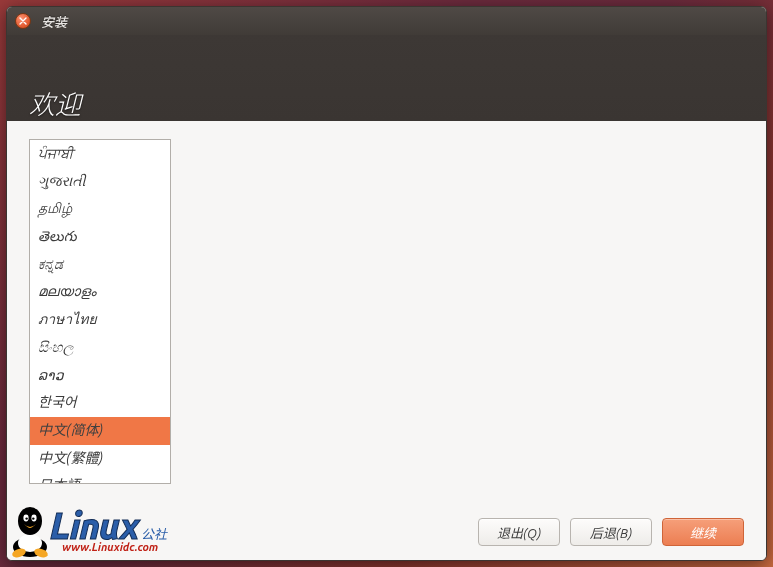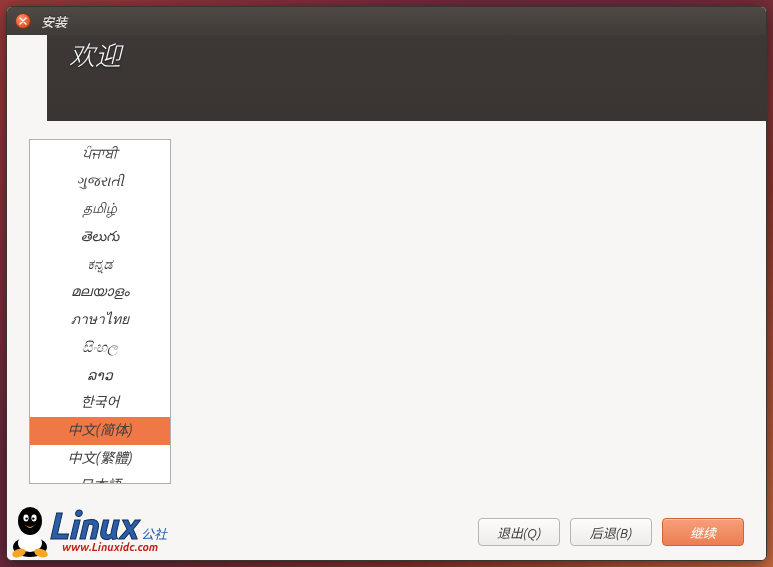--- a/index.html
+++ b/index.html
@@ -31,23 +31,22 @@
     background: radial-gradient(circle at 35% 30%, #ff9070, #e25d33 60%, #c24312 100%);
     border: 1px solid #7a3613;
     display: flex; align-items: center; justify-content: center;
     cursor: pointer;
   }
   .close-btn svg { width: 8px; height: 8px; }
   .title-text { color: #e8e5e2; font-size: 13px; font-weight: 500; text-shadow: 0 -1px 1px rgba(0,0,0,0.4); }
   .header {
     height: 86px;
     background: linear-gradient(to bottom, #3d3835 0%, #3a3532 100%);
-    display: flex; align-items: flex-start;
+    display: flex; align-items: flex-end;
     padding: 0 22px;
-    margin-left: 40px;
   }
   .header-title { color: #fff; font-size: 26px; font-weight: 300; text-shadow: 0 1px 2px rgba(0,0,0,0.6); }
   .content {
     flex: 1;
     background: #f7f6f5;
     padding: 18px 22px 12px 22px;
     position: relative;
     display: flex; flex-direction: column;
   }
   .lang-list {
@@ -58,21 +57,20 @@
     overflow-x: hidden;
     font-size: 14px;
   }
   .lang-list::-webkit-scrollbar { width: 0; }
   .lang-item {
     padding: 3px 8px 3px 8px;
     color: #3c3c3c;
     cursor: pointer;
     white-space: nowrap;
     line-height: 1.55;
-    text-align: center;
   }
   .lang-item.selected {
     background: #f07746;
     color: #404040;
   }
   .button-row {
     position: absolute;
     right: 22px; bottom: 14px;
     display: flex; gap: 10px;
   }

